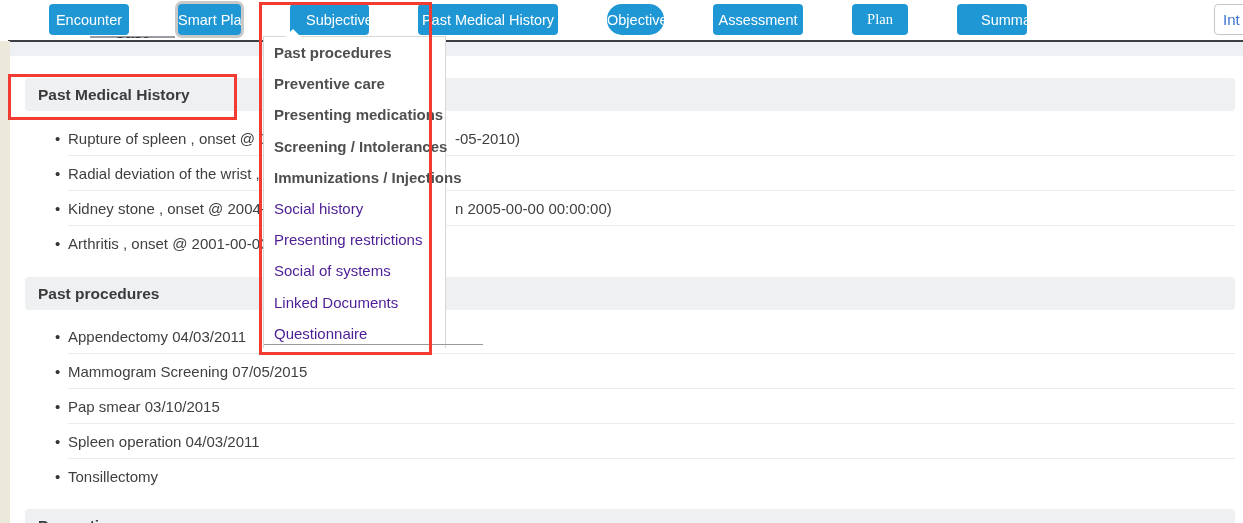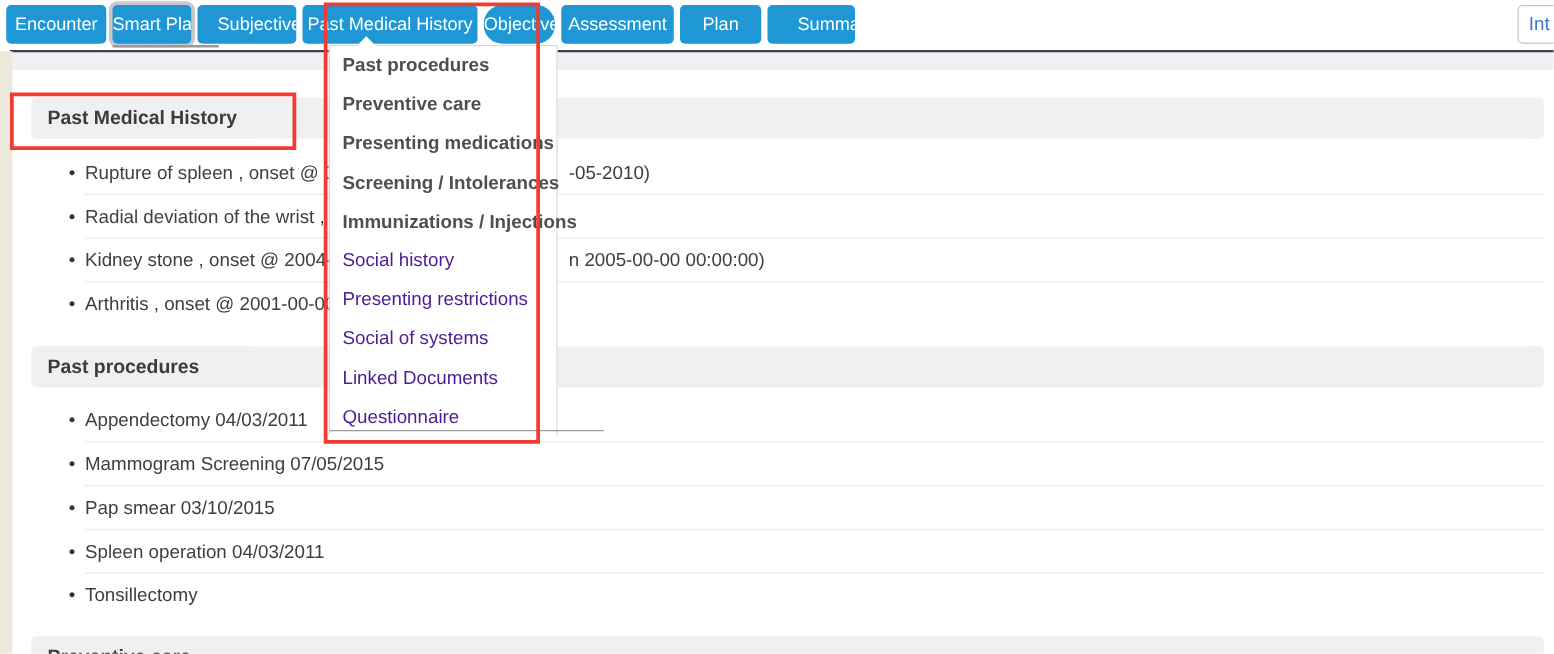--- a/index.html
+++ b/index.html
@@ -5,28 +5,28 @@
   * { margin:0; padding:0; box-sizing:border-box; }
   html,body { width:1243px; height:523px; overflow:hidden; background:#fff;
     font-family:"Liberation Sans", sans-serif; position:relative; }
 
   
   .topbar { position:absolute; left:0; top:0; width:1243px; height:40px;
     background:#fff; z-index:5; }
   .topbar-buttons { position:absolute; left:5px; top:4px; display:flex; gap:5px; z-index:7; }
   .tb-btn { height:31px; border:none; border-radius:4px; background:var(--btn-blue);
     color:#fff; font-family:"Liberation Sans", sans-serif; font-size:14.5px;
-    text-align:center; cursor:pointer; white-space:nowrap; overflow:hidden; }
+    text-align:center; cursor:pointer; white-space:nowrap; overflow:hidden;margin-left:44px; }
   .tb-btn:nth-child(1){ width:80px; }
   .tb-btn:nth-child(2){ width:63px; box-shadow:0 0 0 3px #c9c9c9; }
   .tb-btn:nth-child(3){ width:79px;padding-left:16px; }
   .tb-btn:nth-child(4){ width:140px; }
   .tb-btn:nth-child(5){ width:57px;border-radius:15px; }
   .tb-btn:nth-child(6){ width:90px; }
-  .tb-btn:nth-child(7){ width:65px; }
+  .tb-btn:nth-child(7){ width:56px;font-family:Liberation Serif, serif; }
   .tb-btn:nth-child(8){ width:70px;padding-left:24px; }
   .int-btn { position:absolute; left:1214px; top:4px; width:46px; height:31px;
     background:#fff; border:1px solid #c6c6c6; border-radius:4px; color:#3f74d4;
     font-size:15px; font-family:"Liberation Sans", sans-serif; text-align:left;
     padding-left:8px; cursor:pointer; z-index:7; }
 
   
   .partial-head-wrap { position:absolute; left:90px; top:37px; width:85px; height:4px;
     overflow:hidden; z-index:6; }
   .partial-head-wrap span { display:block; margin-top:-13px; text-align:center;

